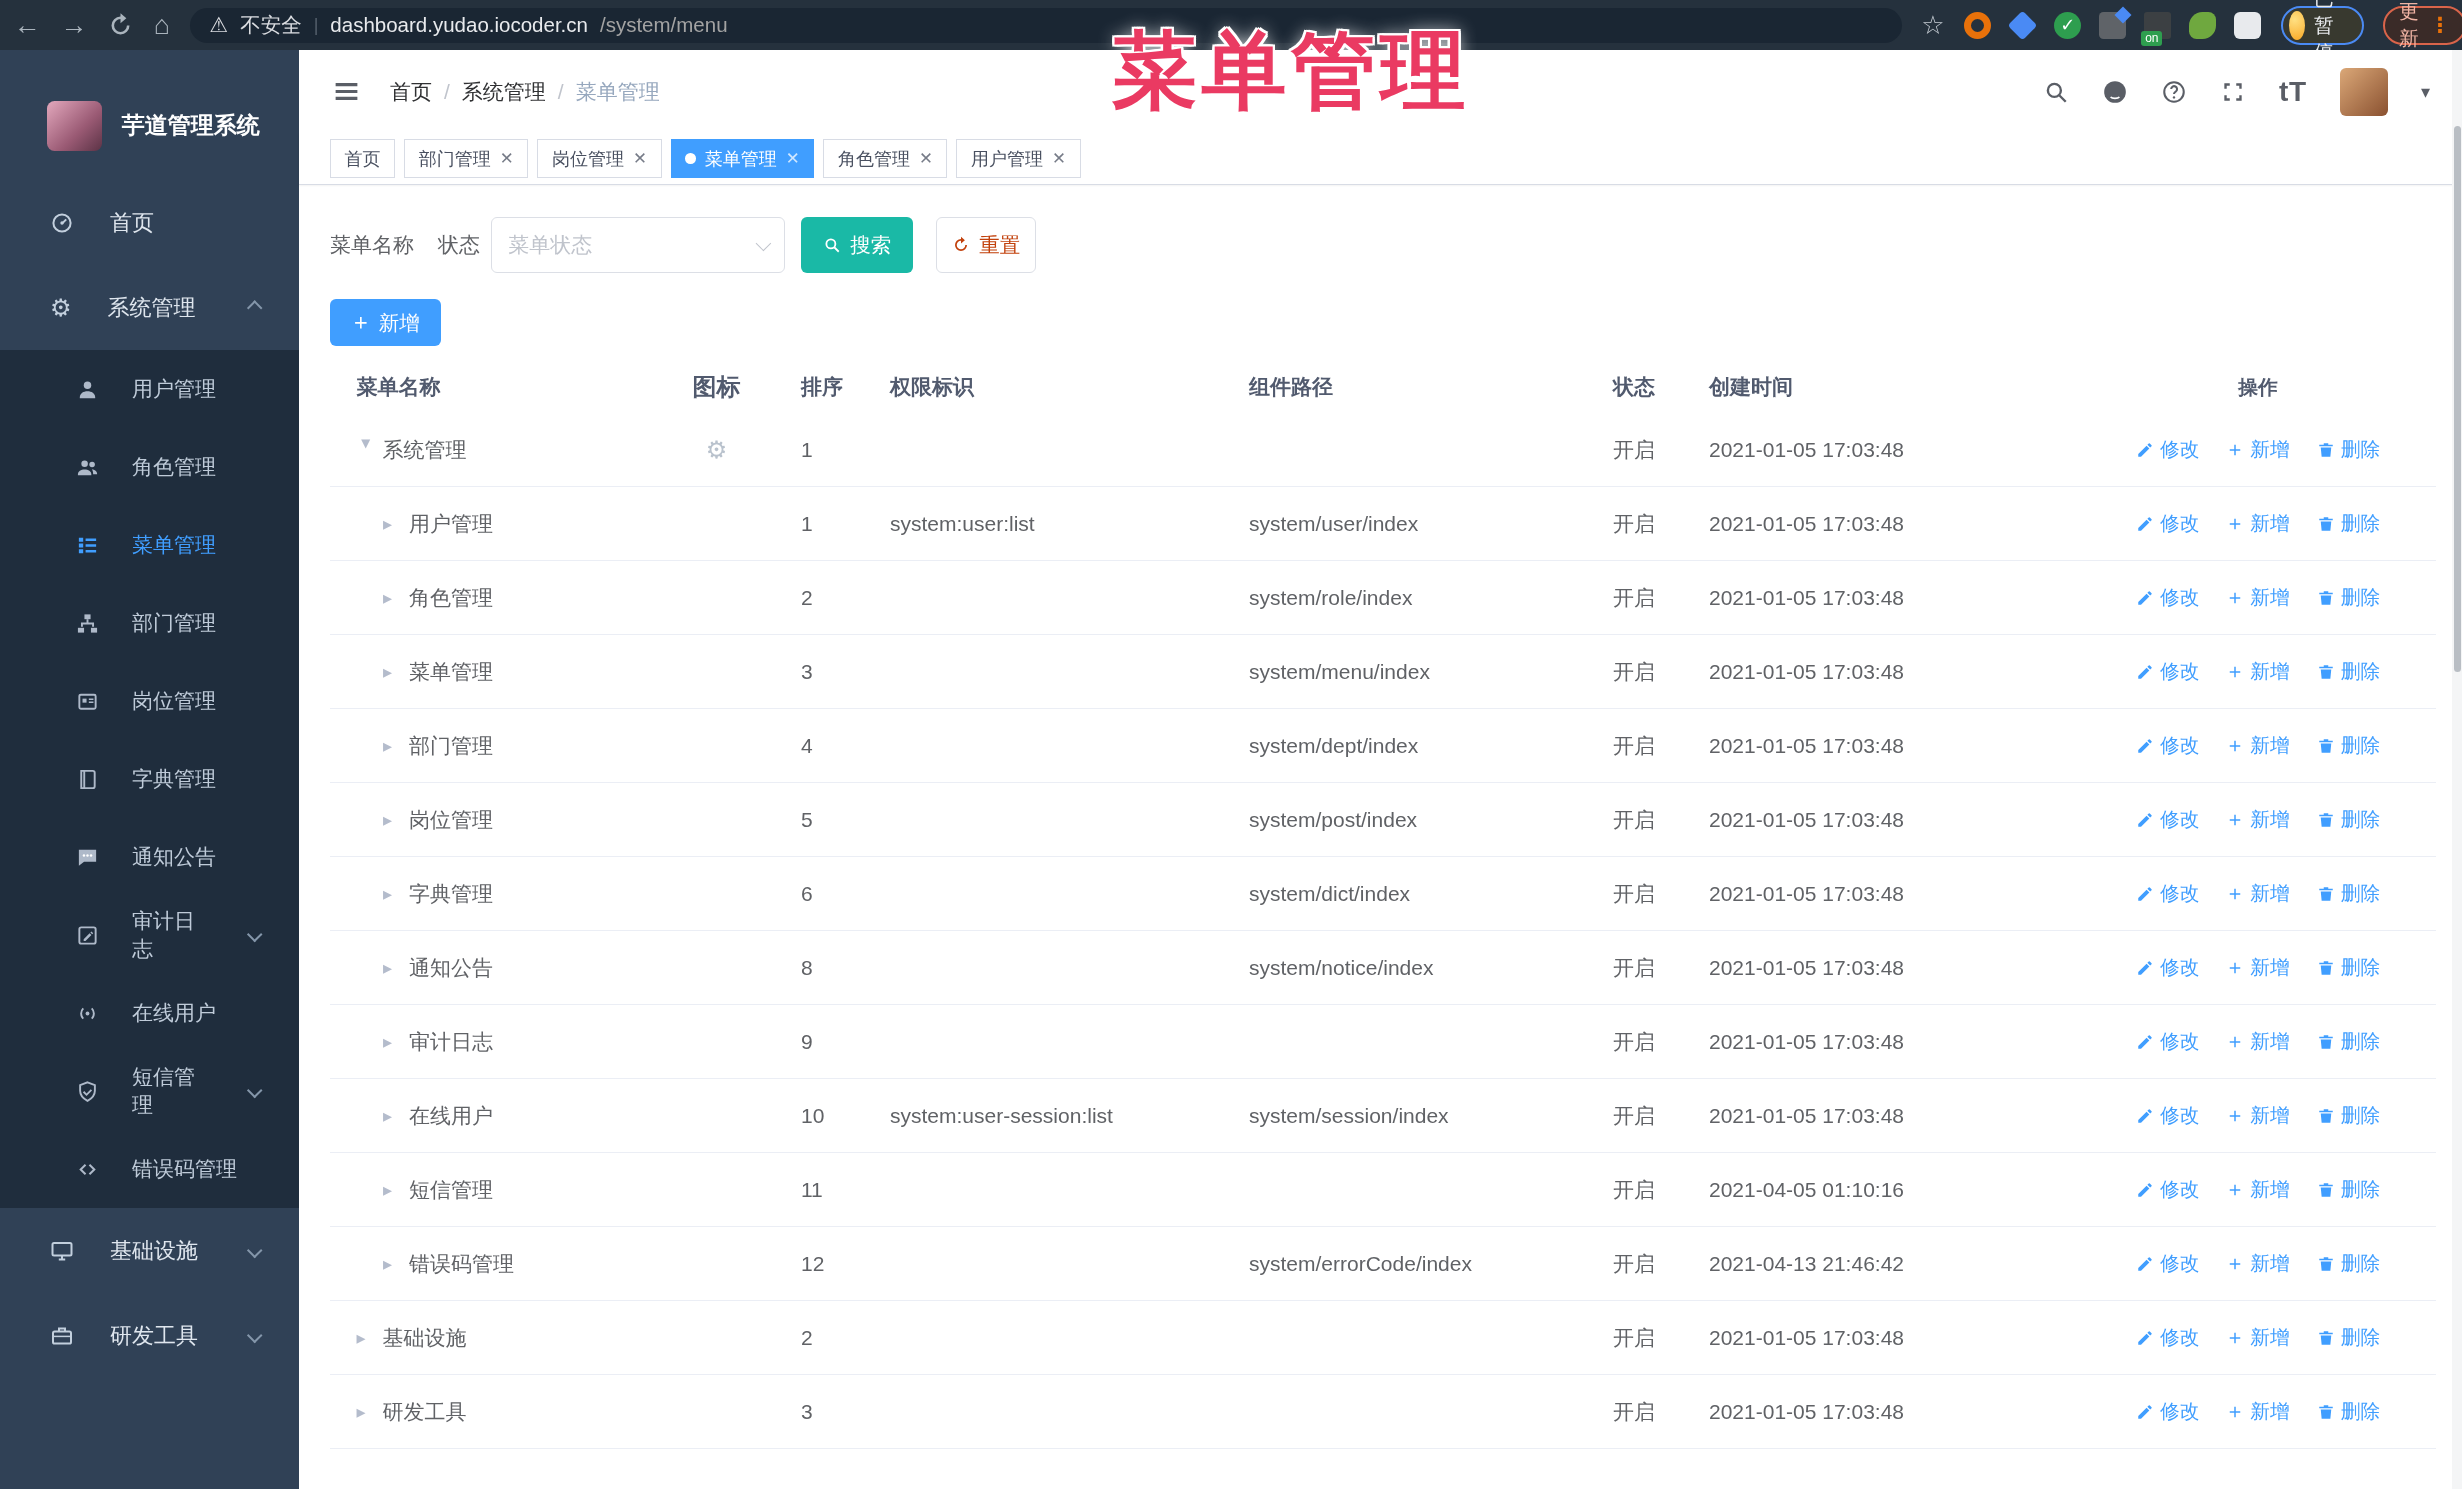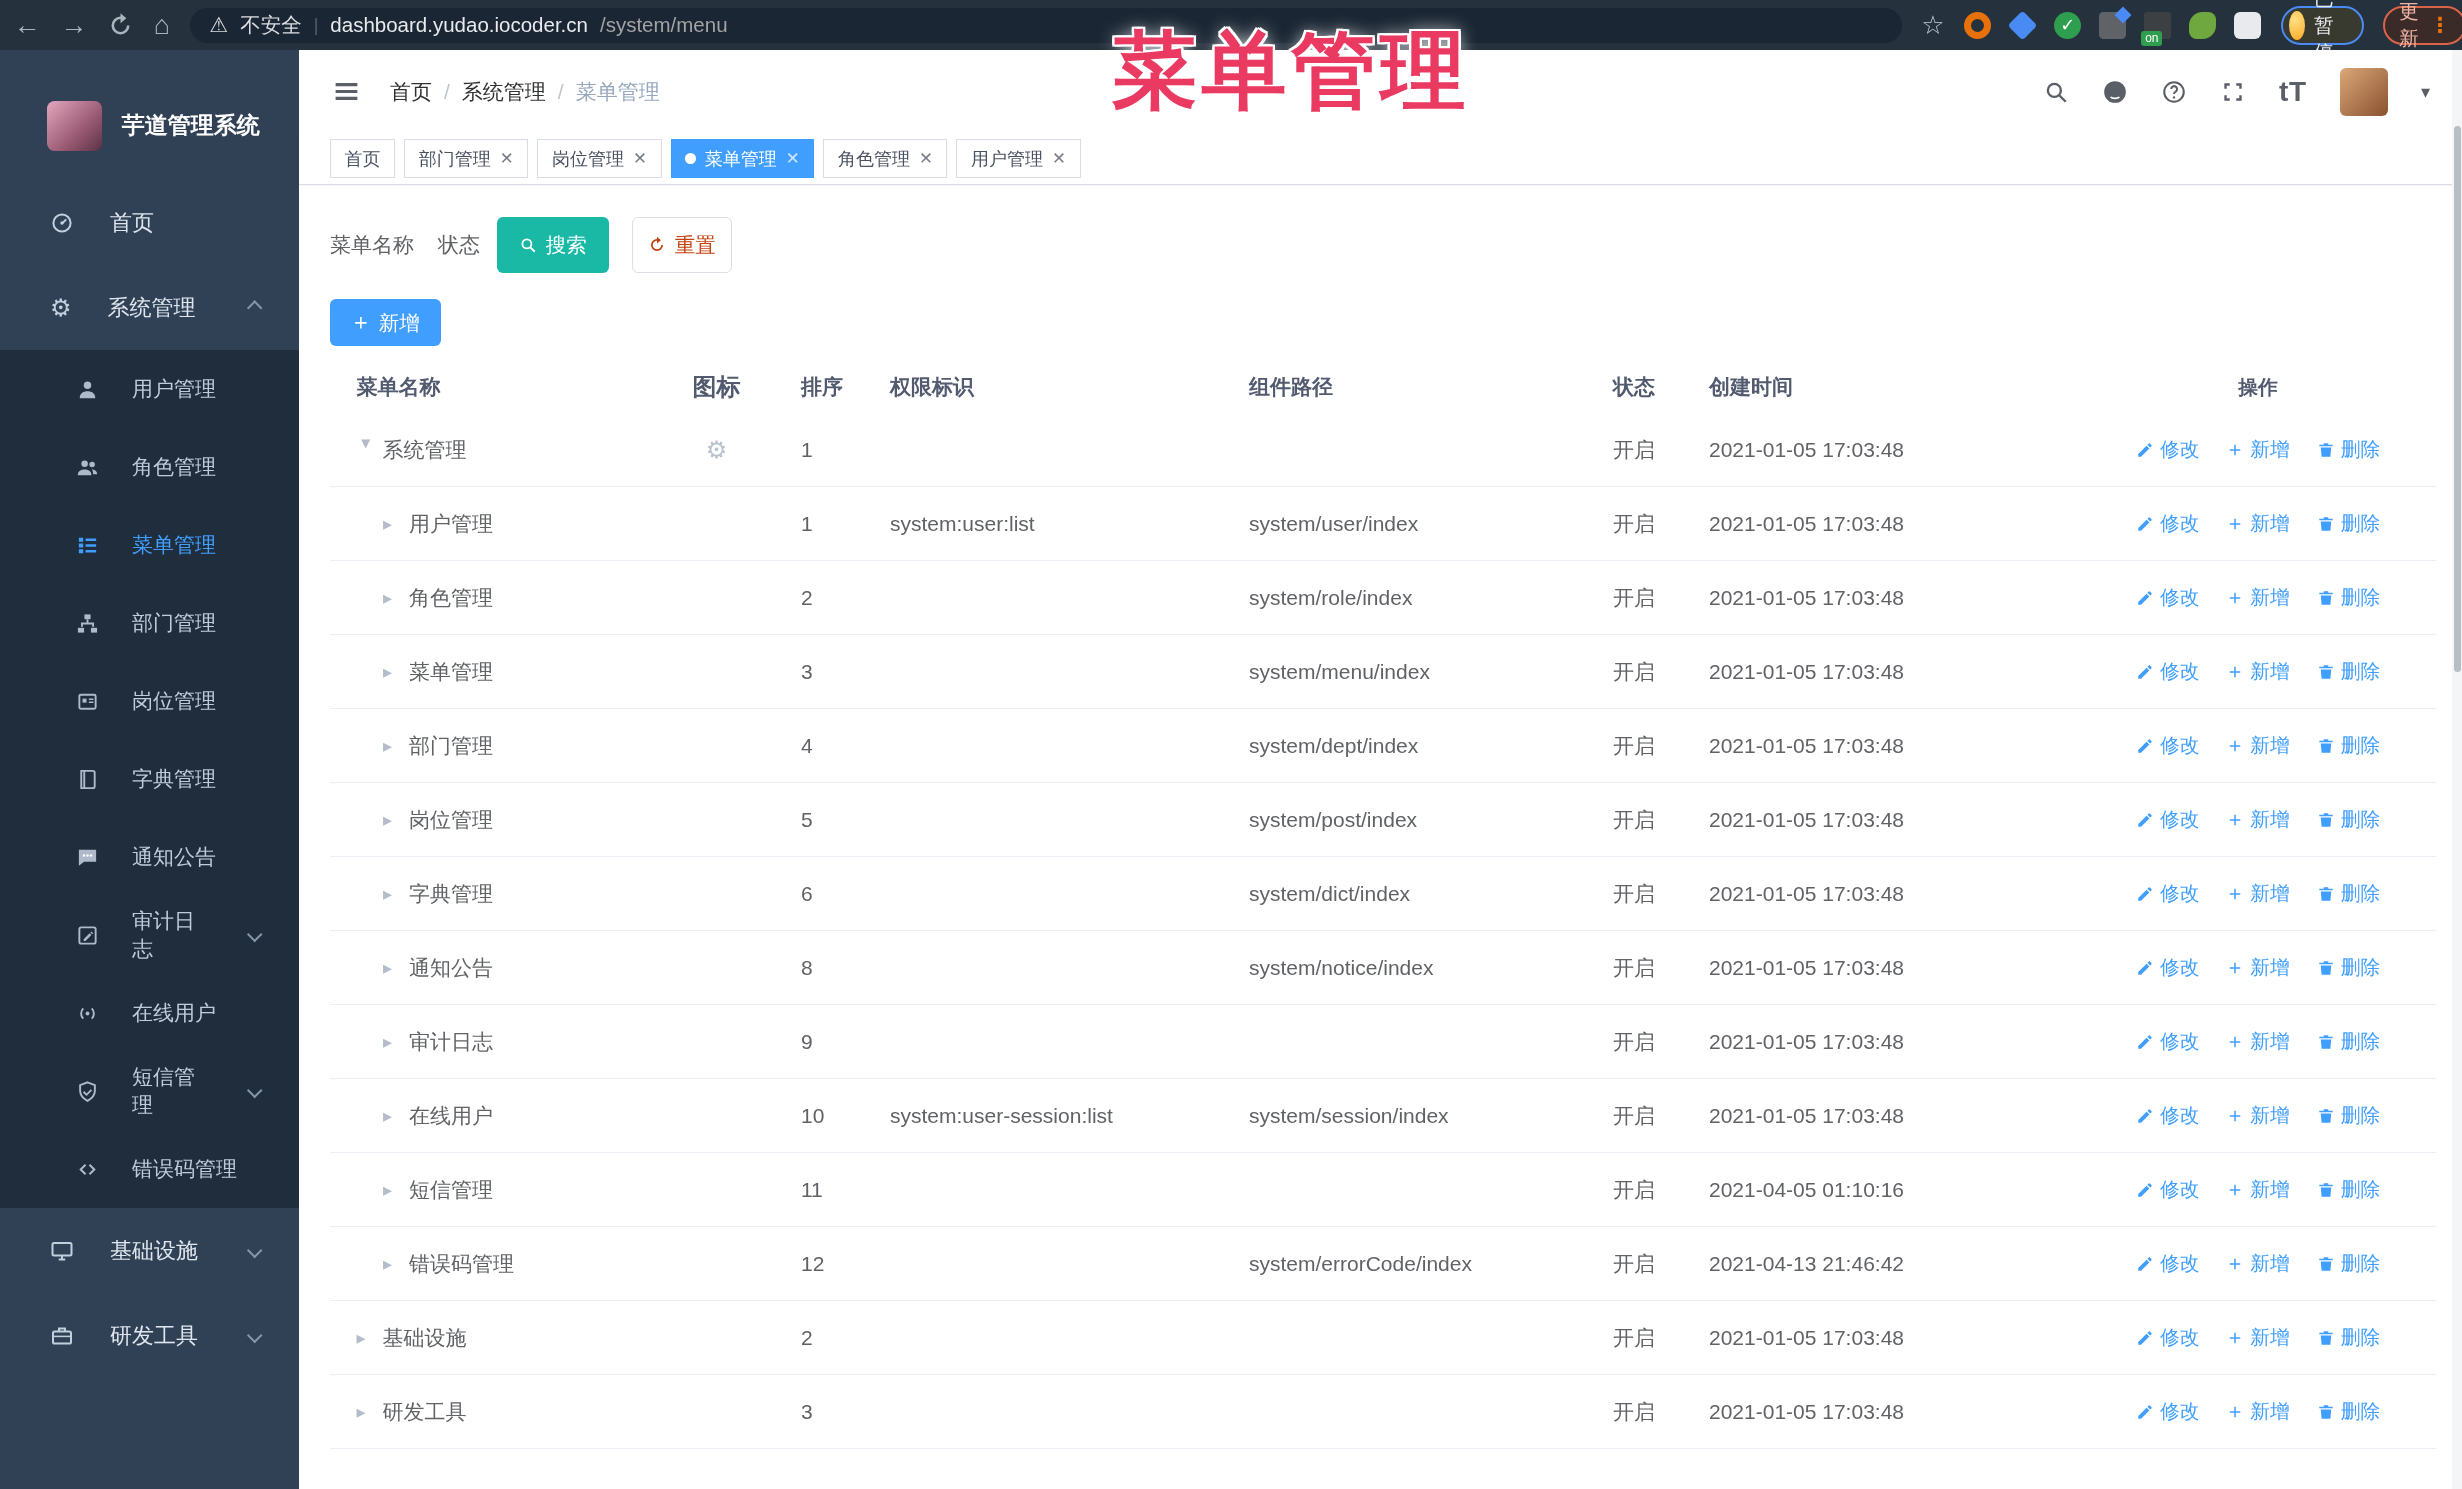--- a/index.html
+++ b/index.html
@@ -401,20 +401,24 @@
           <div class="tag">
             <span>用户管理</span>
             <span class="x">✕</span>
           </div>
         </div>
       </div>
 
     <div class="search-row">
       <span class="f-label">菜单名称</span>
       <span class="f-label" style="margin-left:24px;">状态</span>
+      <div class="f-select">
+        <span>菜单状态</span>
+        <span class="chev2"></span>
+      </div>
       <div class="btn btn-search">
         <span class="icon" style="font-size:18px;">
             <svg viewBox="0 0 24 24">
               <circle cx="10.5" cy="10.5" r="6" fill="none" stroke="currentColor" stroke-width="2.4"></circle>
               <path d="M15 15l6 6" stroke="currentColor" stroke-width="2.4"></path>
             </svg>
           </span>
         <span>搜索</span>
       </div>
       <div class="btn btn-reset">

